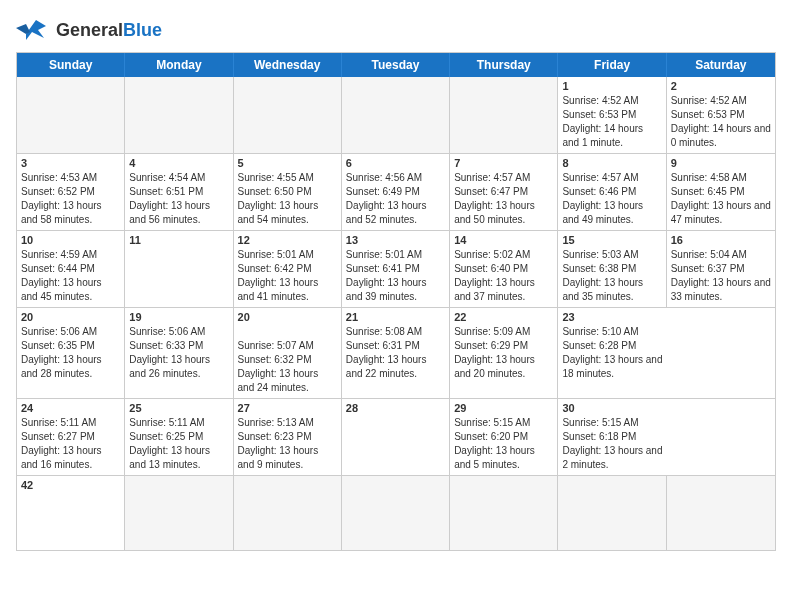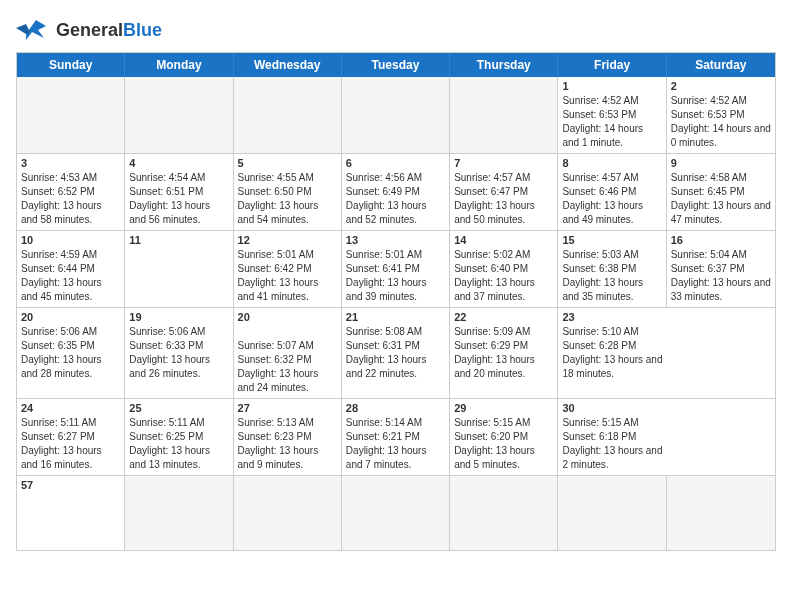--- a/index.html
+++ b/index.html
@@ -286,40 +286,37 @@
 Daylight: 13 hours and 13 minutes.</div>
           </div>
           <div class="cal-cell">
             <span class="day-num">27</span>
             <div class="cell-info" style="white-space: pre-line;">Sunrise: 5:13 AM
 Sunset: 6:23 PM
 Daylight: 13 hours and 9 minutes.</div>
           </div>
           <div class="cal-cell">
             <span class="day-num">28</span>
-            <div class="cell-info" style="white-space: pre-line;">Sunrise: 5:14 AM
-Sunset: 6:21 PM
-Daylight: 13 hours and 7 minutes.</div>
           </div>
           <div class="cal-cell">
             <span class="day-num">29</span>
             <div class="cell-info" style="white-space: pre-line;">Sunrise: 5:15 AM
 Sunset: 6:20 PM
 Daylight: 13 hours and 5 minutes.</div>
           </div>
           <div class="cal-cell">
             <span class="day-num">30</span>
             <div class="cell-info" style="white-space: pre-line;">Sunrise: 5:15 AM
 Sunset: 6:18 PM
 Daylight: 13 hours and 2 minutes.</div>
           </div>
         </div>
         <div class="cal-row">
           <div class="cal-cell">
-            <span class="day-num">57</span>
+            <span class="day-num">42</span>
           </div>
           <div class="cal-cell empty"></div>
           <div class="cal-cell empty"></div>
           <div class="cal-cell empty"></div>
           <div class="cal-cell empty"></div>
           <div class="cal-cell empty"></div>
           <div class="cal-cell empty"></div>
         </div>
       </div>
   </div>

